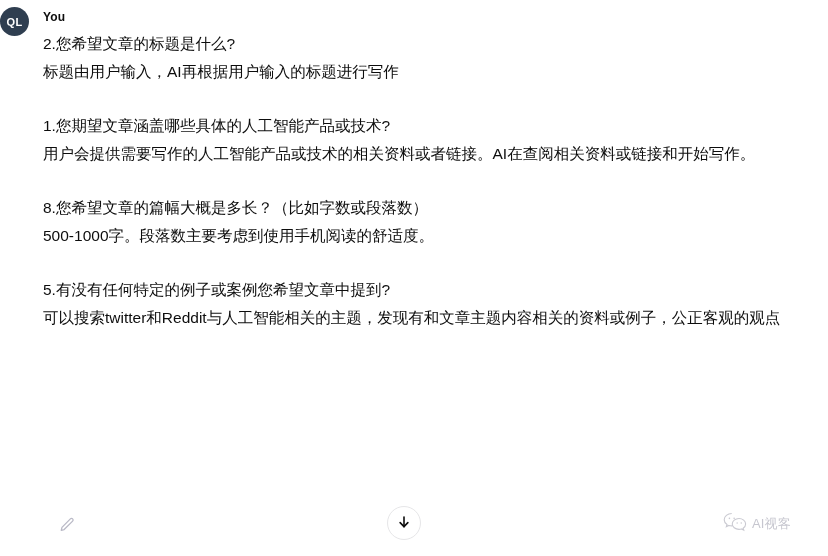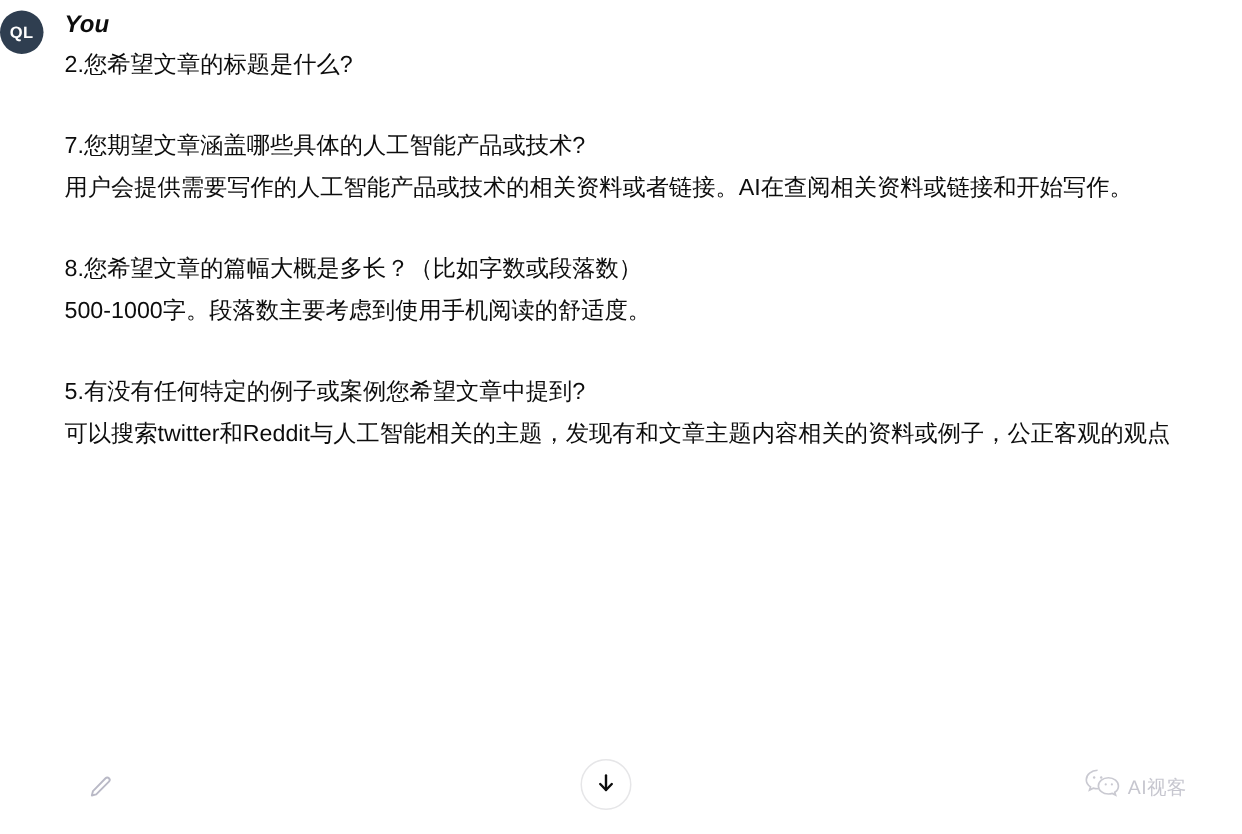--- a/index.html
+++ b/index.html
@@ -48,27 +48,26 @@
   }
 
   .turn-body {
     flex: 1 1 auto;
     min-width: 0;
     padding-left: 14px;
     padding-right: 16px;
   }
 
   .author-name {
-    font-size: 16px;
+    font-size: 12px;
     font-weight: 700;
     line-height: 22px;
     color: #0d0d0d;
     margin: 0 0 2px 0;
     letter-spacing: 0.1px;
-    font-style: italic;
   }
 
   .message-body {
     font-size: 15.5px;
     line-height: 28px;
     color: #0d0d0d;
     white-space: normal;
   }
 
   .msg-block {
@@ -152,24 +151,25 @@
     <div class="avatar">QL</div>
 
     <div class="turn-body">
 
       <div class="author-name">You</div>
 
       <div class="message-body">
 
         <div class="msg-block">
           <span class="msg-line">2.您希望文章的标题是什么?</span>
-        </div>
-
-        <div class="msg-block">
-          <span class="msg-line">7.您期望文章涵盖哪些具体的人工智能产品或技术?</span>
+          <span class="msg-line">标题由用户输入，AI再根据用户输入的标题进行写作</span>
+        </div>
+
+        <div class="msg-block">
+          <span class="msg-line">1.您期望文章涵盖哪些具体的人工智能产品或技术?</span>
           <span class="msg-line">用户会提供需要写作的人工智能产品或技术的相关资料或者链接。AI在查阅相关资料或链接和开始写作。</span>
         </div>
 
 
         <div class="msg-block">
           <span class="msg-line">8.您希望文章的篇幅大概是多长？（比如字数或段落数）</span>
           <span class="msg-line">500-1000字。段落数主要考虑到使用手机阅读的舒适度。</span>
         </div>
 
         <div class="msg-block">

